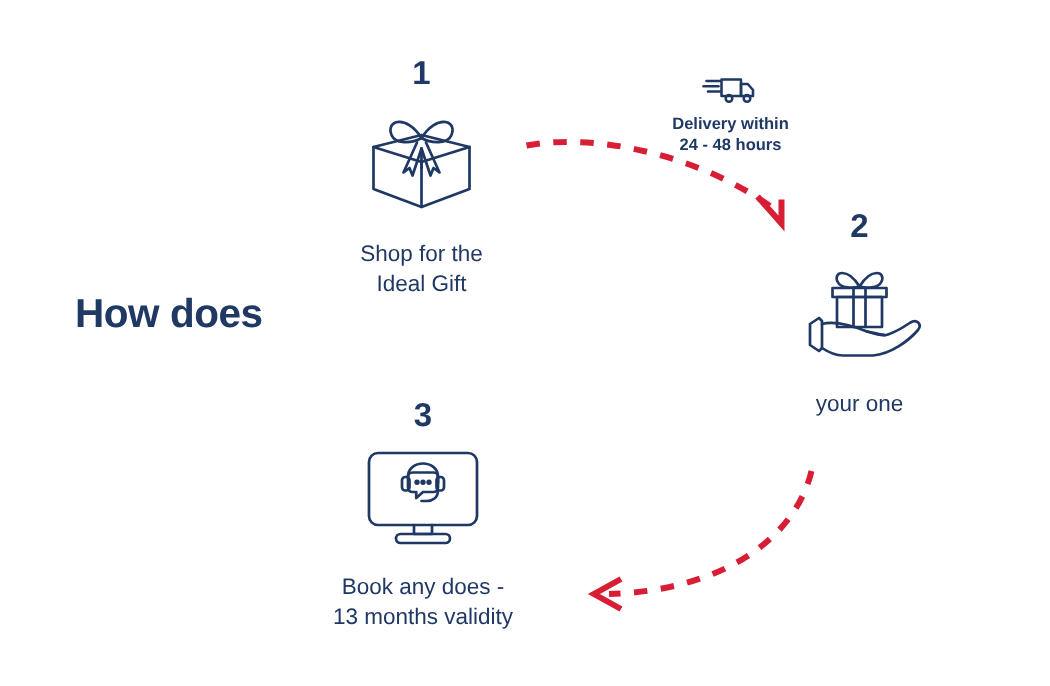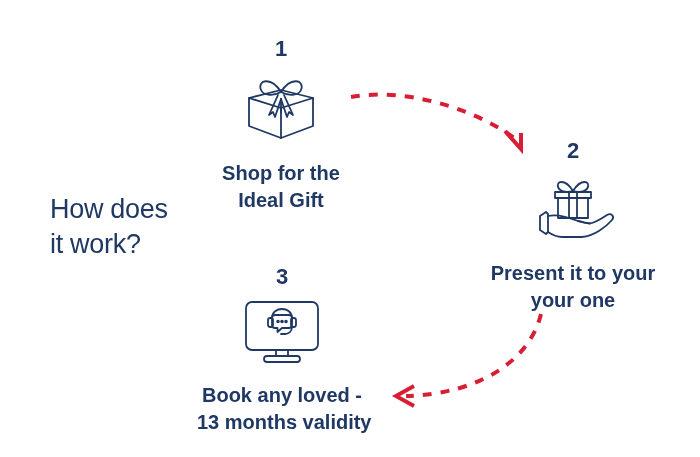--- a/index.html
+++ b/index.html
@@ -21,21 +21,21 @@
   }
 
   
   .heading {
     position: absolute;
     left: 50px;
     top: 192px;
     width: 190px;
     color: #1f3864;
     font-size: 27px;
-    font-weight: normal;
+    font-weight: bold;
     line-height: 1.28;
     letter-spacing: -0.3px;
   }
   .heading-line { display: block; white-space: nowrap; }
 
   
   .step {
     position: absolute;
     text-align: center;
   }
@@ -45,22 +45,22 @@
     font-weight: bold;
     line-height: 1;
     margin-bottom: 8px;
   }
   .step-icon {
     display: block;
     margin: 0 auto;
   }
   .step-label {
     color: #1f3864;
-    font-size: 20px;
-    font-weight: bold;
+    font-size: 15px;
+    font-weight: normal;
     line-height: 1.35;
     margin-top: 14px;
   }
   .step-label-line { display: block; white-space: nowrap; }
 
   #step-1 { left: 196px; top: 38px; width: 170px; }
   #step-2 { left: 488px; top: 140px; width: 170px; }
   #step-3 { left: 197px; top: 266px; width: 170px; }
 
   
@@ -90,36 +90,52 @@
     pointer-events: none;
   }
 </style>
 </head>
 <body>
 
 <div class="canvas">
 
   <div class="heading">
     <span class="heading-line">How does</span>
-    <span class="heading-line">it work?</span>
   </div>
 
   <svg class="arrow-layer" viewBox="0 0 700 457" xmlns="http://www.w3.org/2000/svg">
 
     <g>
       <path d="M 351,97 C 400,88 470,105 517,140" fill="none" stroke="#d81e34" stroke-width="4" stroke-dasharray="9 9" stroke-linecap="butt"></path>
       <path d="M 505,131 L 521,149 L 521,133" fill="none" stroke="#d81e34" stroke-width="4" stroke-linecap="butt" stroke-linejoin="miter"></path>
     </g>
 
     <g>
       <path d="M 541,314 C 530,360 480,394 406,396" fill="none" stroke="#d81e34" stroke-width="4" stroke-dasharray="9 9" stroke-linecap="butt"></path>
       <path d="M 414,386 L 396,396 L 414,406" fill="none" stroke="#d81e34" stroke-width="4" stroke-linecap="butt" stroke-linejoin="miter"></path>
     </g>
   </svg>
 
+  <div class="delivery-note">
+    <svg class="delivery-icon" width="38" height="24" viewBox="0 0 38 24" xmlns="http://www.w3.org/2000/svg">
+      <g fill="none" stroke="#1f3864" stroke-width="1.7" stroke-linecap="round" stroke-linejoin="round">
+        <path d="M13 5 H26 V16 H13 Z"></path>
+        <path d="M26 8 H30.5 L34 12 V16 H26 Z"></path>
+        <circle cx="18" cy="17.6" r="2.2"></circle>
+        <circle cx="30" cy="17.6" r="2.2"></circle>
+        <path d="M3 6 H12"></path>
+        <path d="M1 9.5 H11"></path>
+        <path d="M4 13 H12"></path>
+      </g>
+    </svg>
+    <div class="delivery-text">
+      <span class="delivery-text-line">Delivery within</span>
+      <span class="delivery-text-line">24 - 48 hours</span>
+    </div>
+  </div>
 
   <div class="step" id="step-1">
     <div class="step-number">1</div>
     <svg class="step-icon" width="80" height="78" viewBox="0 0 80 78" xmlns="http://www.w3.org/2000/svg">
       <g fill="none" stroke="#1f3864" stroke-width="1.8" stroke-linecap="round" stroke-linejoin="round">
 
         <path d="M8 30 L40 22 L72 30 L72 58 L40 70 L8 58 Z"></path>
         <path d="M8 30 L40 40 L72 30"></path>
         <path d="M40 40 L40 70"></path>
 
@@ -149,21 +165,20 @@
 
         <path d="M45 21 C37 8 27 11 30.5 18 C32.5 22 40 22.5 45 21 Z"></path>
         <path d="M45 21 C53 8 63 11 59.5 18 C57.5 22 50 22.5 45 21 Z"></path>
 
         <path d="M12 46 L18 42 L20 44 L20 62 L18 64 L12 60 Z"></path>
         <path d="M20 46 C28 44 40 47 50 51 C56 53 61 54 64 53 C70 51 76 47 79 45 C83 42.5 87 46 84 50 C78 57 66 66 54 67 L34 67 C28 67 23 64 20 62"></path>
         <path d="M50 51 C55 52 59 53 62 53.5"></path>
       </g>
     </svg>
     <div class="step-label">
-      <span class="step-label-line">Present it to your</span>
       <span class="step-label-line">your one</span>
     </div>
   </div>
 
   <div class="step" id="step-3">
     <div class="step-number">3</div>
     <svg class="step-icon" width="92" height="72" viewBox="0 0 92 72" xmlns="http://www.w3.org/2000/svg">
       <g fill="none" stroke="#1f3864" stroke-width="1.8" stroke-linecap="round" stroke-linejoin="round">
 
         <rect x="10" y="6" width="72" height="48" rx="6" ry="6"></rect>
@@ -176,18 +191,18 @@
         <path d="M56 31 C56 36 52 38 49 38"></path>
         <path d="M45 38 H48.6"></path>
 
         <path d="M39 19 H53 A3 3 0 0 1 56 22 V29 A3 3 0 0 1 53 32 H46 L41.5 36 V32 H39 A3 3 0 0 1 36 29 V22 A3 3 0 0 1 39 19 Z"></path>
         <circle cx="42" cy="25.5" r="0.9" fill="#1f3864"></circle>
         <circle cx="46" cy="25.5" r="0.9" fill="#1f3864"></circle>
         <circle cx="50" cy="25.5" r="0.9" fill="#1f3864"></circle>
       </g>
     </svg>
     <div class="step-label">
-      <span class="step-label-line">Book any loved -</span>
+      <span class="step-label-line">Book any does -</span>
       <span class="step-label-line">13 months validity</span>
     </div>
   </div>
 
 </div>
 
 </body></html>

